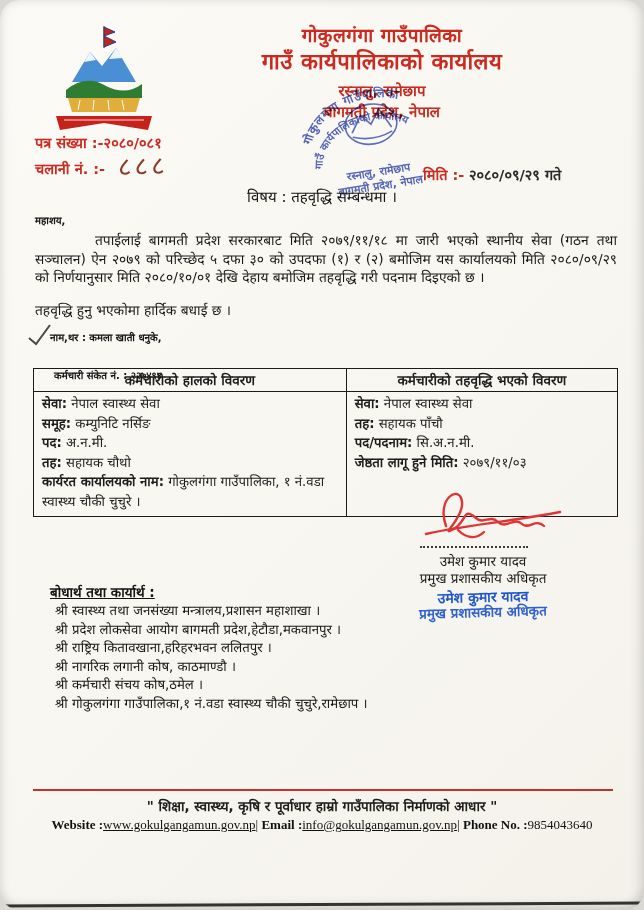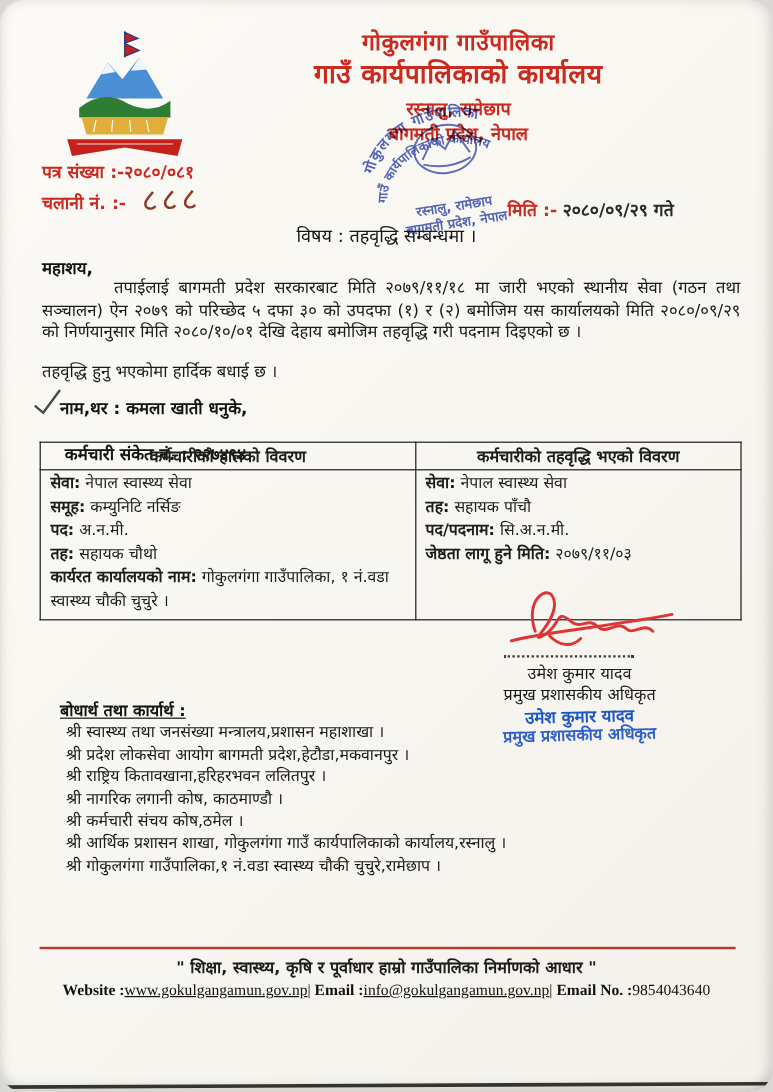--- a/index.html
+++ b/index.html
@@ -16,21 +16,21 @@
   .ctr{left:0;right:0;text-align:center;}
   .hdr1{top:22px;font-size:19px;font-weight:bold;letter-spacing:.5px;}
   .hdr2{top:45px;font-size:22px;font-weight:bold;letter-spacing:.5px;}
   .hdr3{top:80px;font-size:15px;font-weight:bold;}
   .hdr4{top:101px;font-size:15px;font-weight:bold;}
   .hdr-stack{margin-left:120px;}
   .meta{font-size:14.5px;font-weight:bold;color:#cb2a20;text-align:center;}
   .hand{font-family:"DejaVu Serif","Liberation Serif",serif;}
   .subject{top:186px;font-size:15px;font-weight:normal;color:#151515;}
   .bodytxt{font-size:13.8px;line-height:18.6px;text-align:justify;color:#191919;}
-  .boldline{font-size:14px;font-weight:bold;color:#141414;}
+  .boldline{font-size:10px;font-weight:bold;color:#141414;}
   table.dtl{border-collapse:collapse;width:585px;table-layout:fixed;}
   table.dtl th,table.dtl td{border:1.6px solid #1b1b1b;vertical-align:top;}
   table.dtl th{font-size:13.5px;padding:2px 4px;font-weight:bold;}
   table.dtl td{font-size:13.2px;line-height:19.6px;padding:2px 8px 4px 8px;}
   .lbl{font-weight:bold;}
   .sig-name{font-size:13.5px;color:#1a1a1a;}
   .sig-blue{color:#1f55cc;font-weight:bold;}
   .cc-head{font-size:13.5px;font-weight:bold;text-decoration:underline;color:#141414;}
   .cc-item{font-size:13.2px;line-height:18.6px;color:#181818;}
   .slogan{font-size:13.5px;font-weight:bold;color:#1d1d1d;}
@@ -188,26 +188,25 @@
   <div class="abs sig-blue" style="left:388px;top:587px;width:190px;text-align:center;font-size:14px;transform:rotate(-1.5deg);">उमेश कुमार यादव</div>
   <div class="abs sig-blue" style="left:388px;top:603px;width:190px;text-align:center;font-size:13.5px;transform:rotate(-1.5deg);opacity:.92;">प्रमुख प्रशासकीय अधिकृत</div>
 
   <div class="abs cc-head" style="left:50px;top:583px;">बोधार्थ तथा कार्यार्थ :</div>
   <div class="abs" style="left:55px;top:602px;width:480px;">
     <div class="cc-item">श्री स्वास्थ्य तथा जनसंख्या मन्त्रालय,प्रशासन महाशाखा ।</div>
     <div class="cc-item">श्री प्रदेश लोकसेवा आयोग बागमती प्रदेश,हेटौडा,मकवानपुर ।</div>
     <div class="cc-item">श्री राष्ट्रिय कितावखाना,हरिहरभवन ललितपुर ।</div>
     <div class="cc-item">श्री नागरिक लगानी कोष, काठमाण्डौ ।</div>
     <div class="cc-item">श्री कर्मचारी संचय कोष,ठमेल ।</div>
-    <div class="cc-item">श्री आर्थिक प्रशासन शाखा, गोकुलगंगा गाउँ कार्यपालिकाको कार्यालय,रस्नालु ।</div>
     <div class="cc-item">श्री गोकुलगंगा गाउँपालिका,१ नं.वडा स्वास्थ्य चौकी चुचुरे,रामेछाप ।</div>
   </div>
 
   <div class="abs redline" style="left:33px;top:789px;width:580px;"></div>
   <div class="abs ctr slogan" style="top:797px;">" शिक्षा, स्वास्थ्य, कृषि र पूर्वाधार हाम्रो गाउँपालिका निर्माणको आधार "</div>
   <div class="abs ctr contact" style="top:817px;">
     <b>Website :</b><span class="u">www.gokulgangamun.gov.np</span><span>|</span>
     <b>Email :</b><span class="u">info@gokulgangamun.gov.np</span><span>|</span>
-    <b>Email No. :</b><span>9854043640</span>
+    <b>Phone No. :</b><span>9854043640</span>
   </div>
 
   <div class="abs scan-edge"></div>
 </div>
 
 </body></html>

